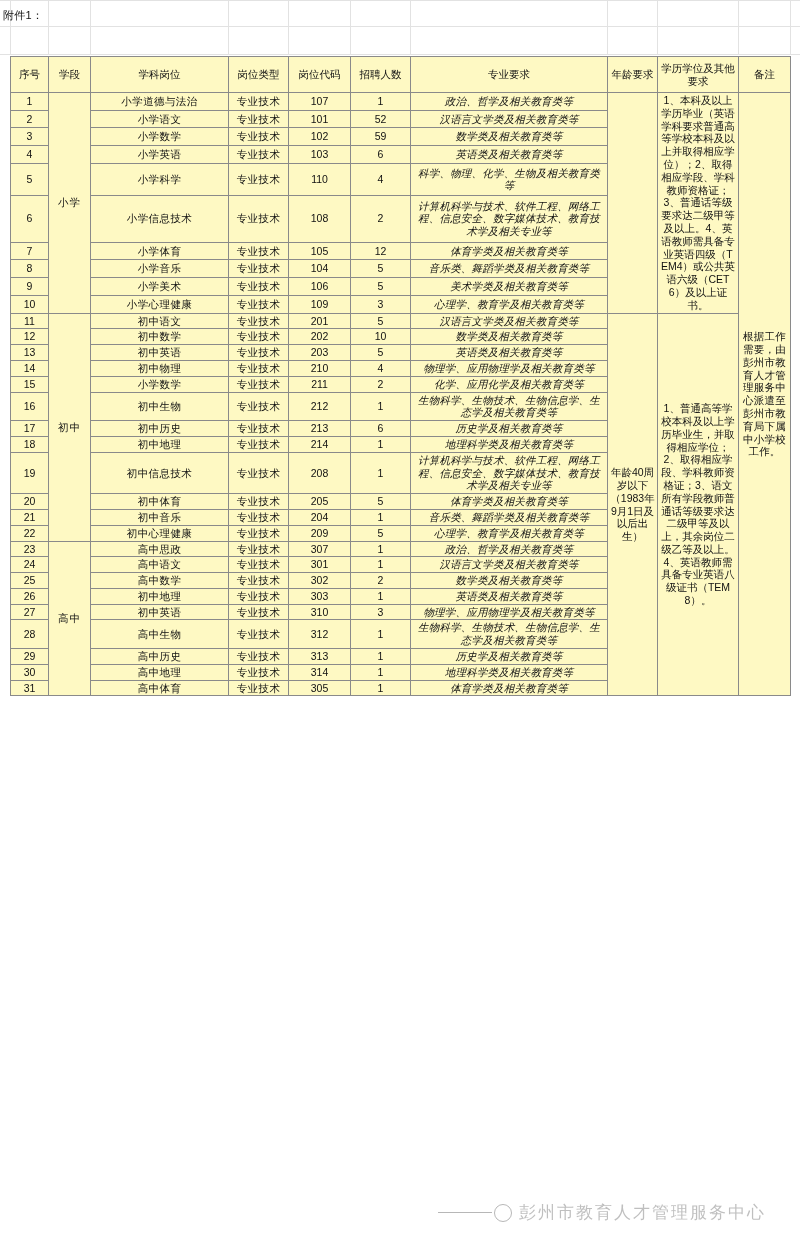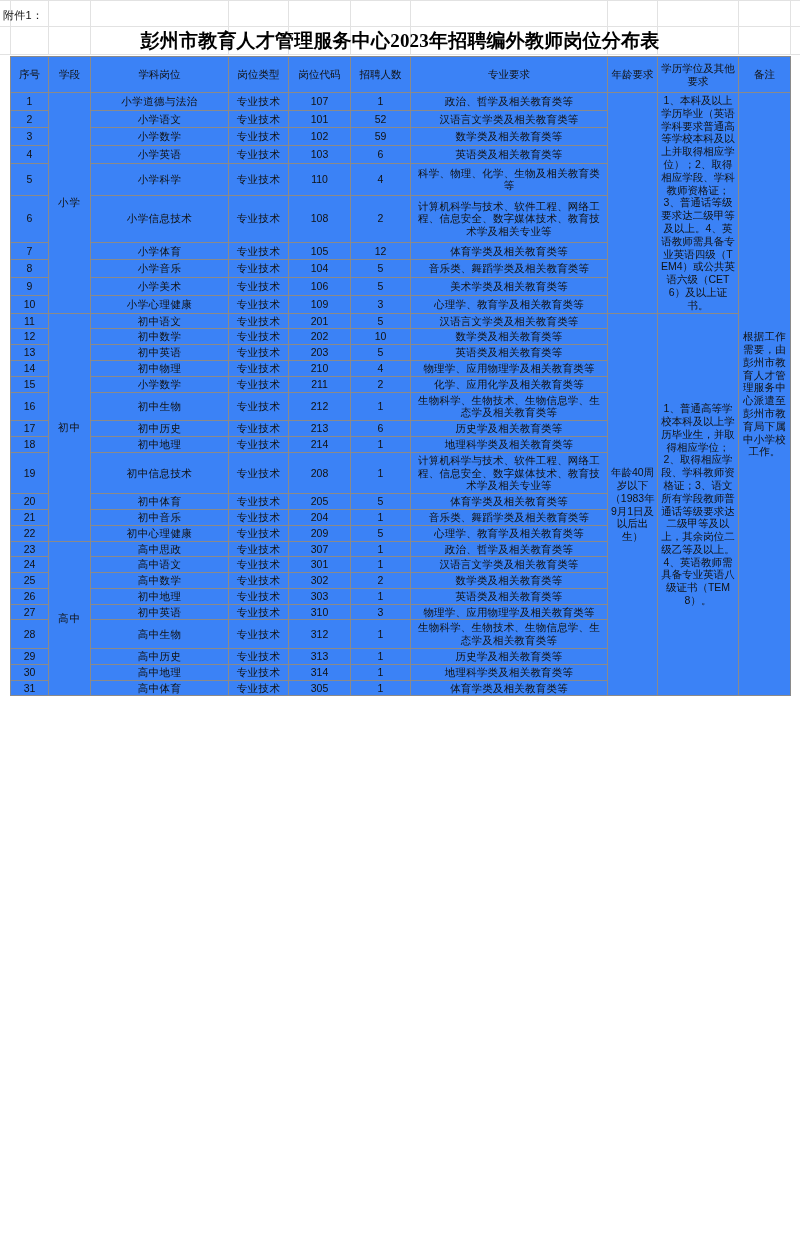--- a/index.html
+++ b/index.html
@@ -34,41 +34,41 @@
     font-weight: bold; font-size: 19px; color: #000;
     letter-spacing: .2px; white-space: nowrap;
   }
   
   table.jobs {
     position: absolute;
     left: 10px; top: 56px;
     width: 780px;
     border-collapse: collapse;
     table-layout: fixed;
-    background: #3b82f6;
+    background: #fef9c3;
   }
   table.jobs td, table.jobs th {
     border: 1px solid #8a8a8a;
     font-size: 10.5px;
     color: #111;
     text-align: center;
     vertical-align: middle;
     padding: 1px 2px;
     line-height: 1.22;
     font-family: "Liberation Sans", "DejaVu Sans", sans-serif;
     word-break: break-all;
   }
   table.jobs th {
     font-weight: normal;
     height: 36px;
   }
   td.num, td.seg, td.code, td.cnt { font-family: "Liberation Serif","DejaVu Serif",serif; }
   td.subject { letter-spacing: .4px; }
   td.type { letter-spacing: .4px; }
-  td.major { letter-spacing: .2px; }
+  td.major { letter-spacing: .2px; font-style: italic; }
   td.seg { font-size: 11px; letter-spacing: 1px; }
   td.age, td.edu, td.note {
     font-size: 10px;
     line-height: 1.30;
     padding: 2px 3px;
     vertical-align: middle;
   }
   td.edu { text-align: center; }
   td.note { text-align: center; letter-spacing: .2px; }
   .red { color: #c0232b; }
@@ -116,21 +116,20 @@
       <div class="ss-vline" style="left: 350px;"></div>
       <div class="ss-vline" style="left: 410px;"></div>
       <div class="ss-vline" style="left: 607px;"></div>
       <div class="ss-vline" style="left: 657px;"></div>
       <div class="ss-vline" style="left: 738px;"></div>
       <div class="ss-vline" style="left: 790px;"></div>
     </div>
 
   <div class="attachment-label">附件1：</div>
 
-  <div class="doc-title">彭州市教育人才管理服务中心2023年招聘编外教师岗位分布表</div>
 
   <table class="jobs">
     <colgroup>
       <col style="width:38px">
       <col style="width:42px">
       <col style="width:138px">
       <col style="width:60px">
       <col style="width:62px">
       <col style="width:60px">
       <col style="width:197px">
@@ -405,14 +404,19 @@
           <td class="num">31</td>
           <td class="subject">高中体育</td>
           <td class="type">专业技术</td>
           <td class="code">305</td>
           <td class="cnt">1</td>
           <td class="major">体育学类及相关教育类等</td>
         </tr>
       </tbody>
   </table>
 
+  <div class="watermark">
+    <span class="wm-dash"></span>
+    <span class="wm-mark"></span>
+    <span>彭州市教育人才管理服务中心</span>
+  </div>
 
 </div>
 
 </body></html>

